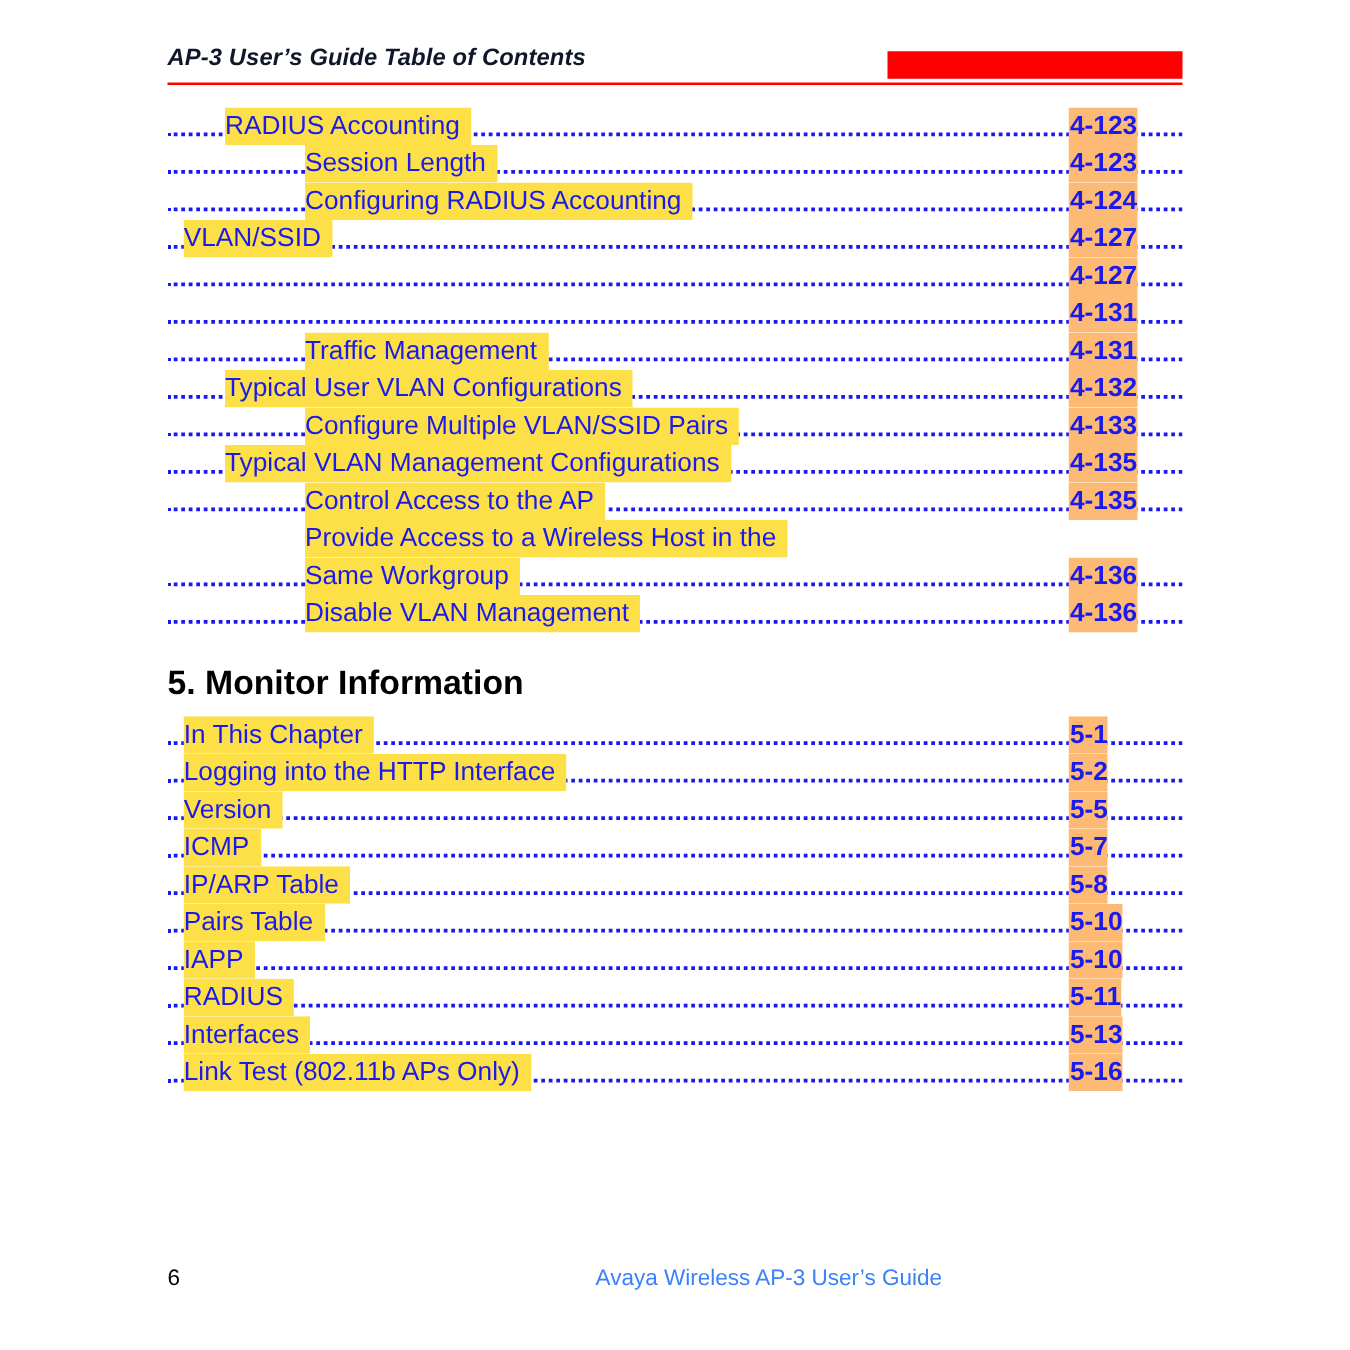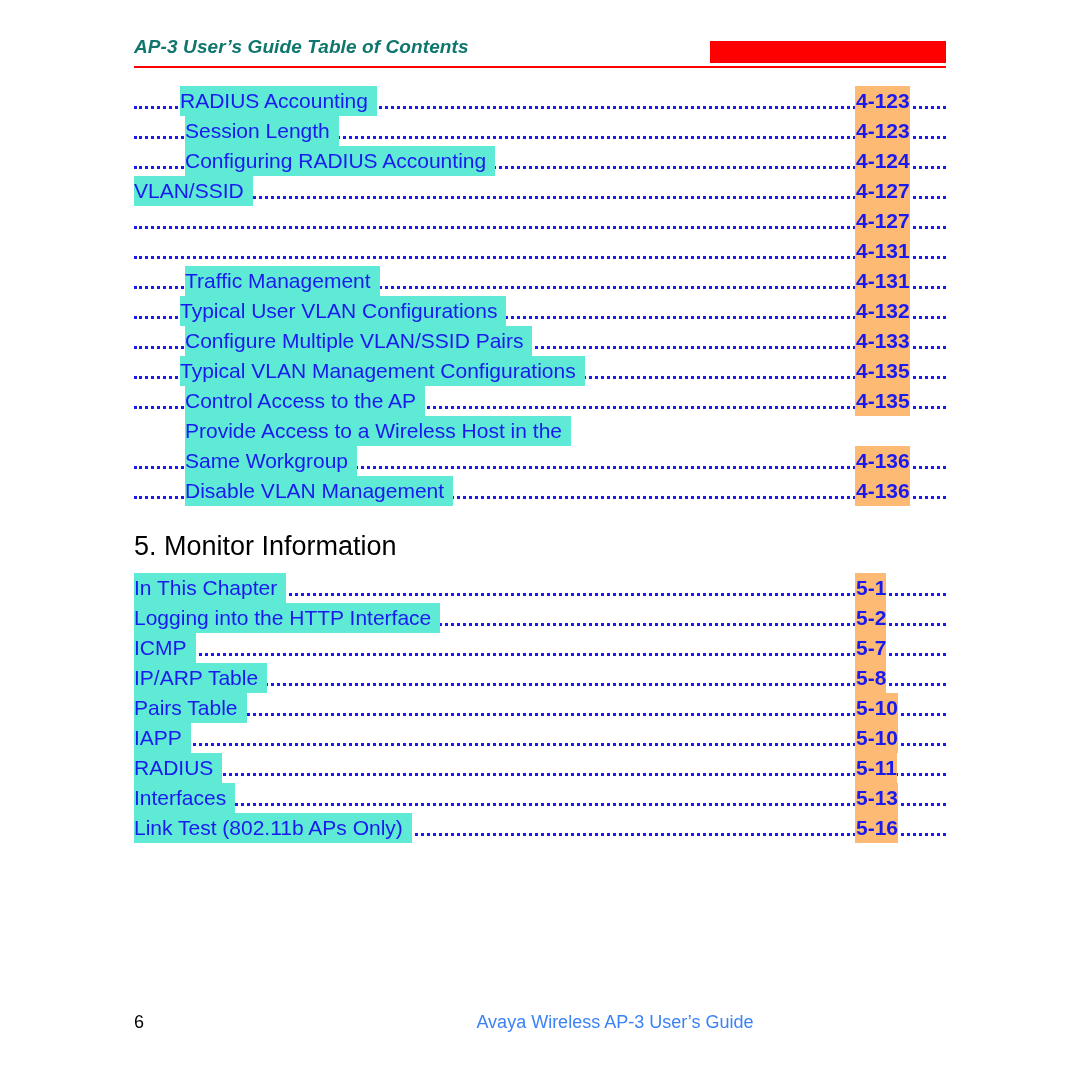--- a/index.html
+++ b/index.html
@@ -34,21 +34,21 @@
     height: 34px;
   }
   .header-title {
     position: absolute;
     left: 0;
     top: 0;
     font-style: italic;
     font-weight: bold;
     font-size: 19px;
     letter-spacing: 0.1px;
-    color: #0f766e;
+    color: #0f172a;
     white-space: nowrap;
   }
   .header-redbox {
     position: absolute;
     left: 576px;
     top: 5px;
     width: 236px;
     height: 22px;
     background: #ff0000;
   }
@@ -82,47 +82,47 @@
     left: 0;
     right: 0;
     bottom: 7px;
     border-bottom: 3px dotted #1a1aee;
     z-index: 0;
   }
   .toc-row .label-wrap {
     position: relative;
     z-index: 2;
     display: inline-block;
-    background: #5eead4;
+    background: #fde047;
     padding-right: 9px;
   }
   .toc-row .page-no {
     position: absolute;
     left: 721px;
     top: 0;
     z-index: 2;
     background: #fdba74;
     padding-left: 1px;
     font-weight: bold;
     font-size: 21px;
     color: #1a1aee;
   }
 
   
-  .lvl0 .label-wrap { margin-left: 0px; }
+  .lvl0 .label-wrap { margin-left: 13px; }
   .lvl1 .label-wrap { margin-left: 46px; }
-  .lvl2 .label-wrap { margin-left: 51px; }
+  .lvl2 .label-wrap { margin-left: 110px; }
 
   
   .chapter-heading {
     position: absolute;
     left: 134px;
     top: 531px;
     font-size: 27px;
-    font-weight: normal;
+    font-weight: bold;
     color: #000000;
     white-space: nowrap;
   }
 
   
   .toc2 {
     position: absolute;
     left: 134px;
     top: 573px;
     width: 812px;
@@ -182,20 +182,21 @@
       <div class="toc-row lvl2 nodots"><span class="label-wrap">Provide Access to a Wireless Host in the</span></div>
       <div class="toc-row lvl2"><span class="dots"></span><span class="label-wrap">Same Workgroup</span><span class="page-no">4-136</span></div>
       <div class="toc-row lvl2"><span class="dots"></span><span class="label-wrap">Disable VLAN Management</span><span class="page-no">4-136</span></div>
     </div>
 
   <div class="chapter-heading">5. Monitor Information</div>
 
   <div class="toc2" id="toc-block-2">
       <div class="toc-row lvl0"><span class="dots"></span><span class="label-wrap">In This Chapter</span><span class="page-no">5-1</span></div>
       <div class="toc-row lvl0"><span class="dots"></span><span class="label-wrap">Logging into the HTTP Interface</span><span class="page-no">5-2</span></div>
+      <div class="toc-row lvl0"><span class="dots"></span><span class="label-wrap">Version</span><span class="page-no">5-5</span></div>
       <div class="toc-row lvl0"><span class="dots"></span><span class="label-wrap">ICMP</span><span class="page-no">5-7</span></div>
       <div class="toc-row lvl0"><span class="dots"></span><span class="label-wrap">IP/ARP Table</span><span class="page-no">5-8</span></div>
       <div class="toc-row lvl0"><span class="dots"></span><span class="label-wrap">Pairs Table</span><span class="page-no">5-10</span></div>
       <div class="toc-row lvl0"><span class="dots"></span><span class="label-wrap">IAPP</span><span class="page-no">5-10</span></div>
       <div class="toc-row lvl0"><span class="dots"></span><span class="label-wrap">RADIUS</span><span class="page-no">5-11</span></div>
       <div class="toc-row lvl0"><span class="dots"></span><span class="label-wrap">Interfaces</span><span class="page-no">5-13</span></div>
       <div class="toc-row lvl0"><span class="dots"></span><span class="label-wrap">Link Test (802.11b APs Only)</span><span class="page-no">5-16</span></div>
     </div>
 
   <div class="footer">

